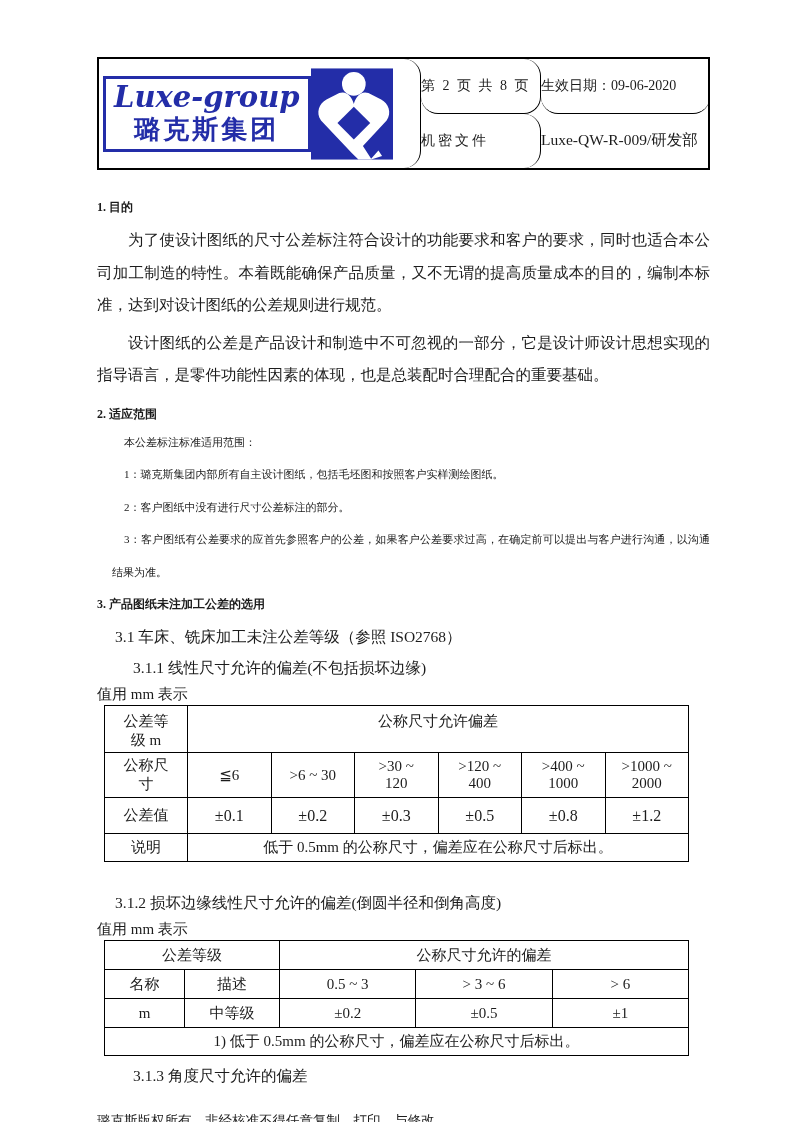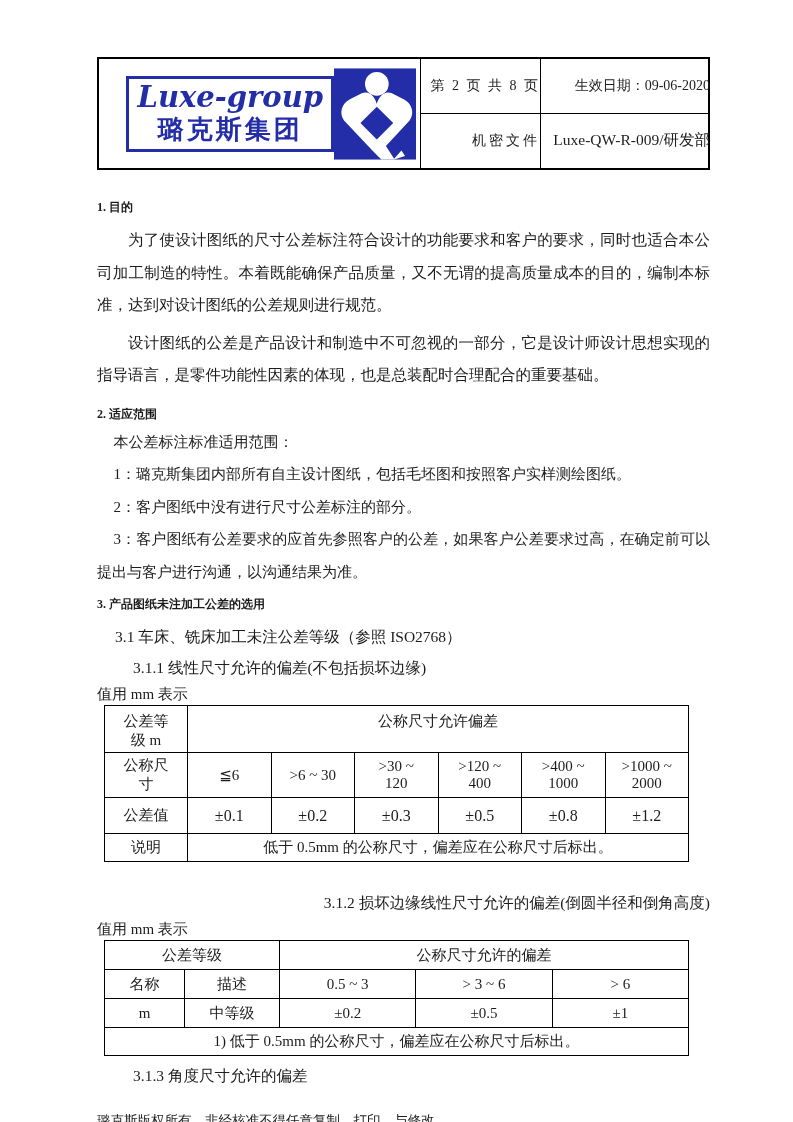--- a/index.html
+++ b/index.html
@@ -13,21 +13,21 @@
   .page { padding: 57px 83px 0 97px; width: 793px; }
 
   
   .header-table {
     width: 613px; height: 113px;
     border: 2px solid #000;
     display: grid;
     grid-template-columns: 322px 120px 169px;
     grid-template-rows: 1fr 1fr;
   }
-  .hcell { display: flex; align-items: center; justify-content: flex-end; font-size: 14px; }
+  .hcell { display: flex; align-items: center; justify-content: flex-start; font-size: 14px; border-radius: 17px; }
   .logo-cell { grid-row: 1 / 3; border-right: 1.5px solid #000; padding: 6px 4px; }
   .mid-top    { border-right: 1.5px solid #000; border-bottom: 1.5px solid #000; letter-spacing: 2px; }
   .mid-bottom { border-right: 1.5px solid #000; letter-spacing: 3px; }
   .right-top  { border-bottom: 1.5px solid #000; }
   .right-bottom { font-size: 15.5px; }
 
   .logo { display: flex; align-items: center; }
   .logo-textbox {
     border: 3px solid #232da8;
     padding: 1px 8px 3px 8px;
@@ -44,21 +44,21 @@
   .logo-mark { width: 82px; height: 92px; display: block; }
 
   
   .h-bold { font-size: 12px; font-weight: bold; line-height: 24px; }
   .s1-title { margin-top: 25px; }
   .para {
     font-size: 15.5px; line-height: 32.5px; text-align: justify;
     text-indent: 2em; margin-top: 5px;
   }
   .s2-title { margin-top: 10px; }
-  .scope-line { font-size: 15px; line-height: 32.5px; text-align: justify; text-indent: 1.1em; }
+  .scope-line { font-size: 11px; line-height: 32.5px; text-align: justify; text-indent: 1.1em; margin-left: 15px; }
   .s3-title { margin-top: 4px; }
   .sub1 { font-size: 15.5px; line-height: 31px; margin-top: 5px; padding-left: 18px; }
   .sub2 { font-size: 15.5px; line-height: 31px; padding-left: 36px; }
   .unit-note { font-size: 15px; text-align: left; padding-right: 12px; line-height: 22px; }
 
   
   table { border-collapse: collapse; margin-left: 7px; width: 585px; table-layout: fixed; }
   td {
     border: 1.5px solid #000; text-align: center; vertical-align: middle;
     font-size: 15px; padding: 2px 16px;
@@ -153,21 +153,21 @@
       <td>±0.8</td>
       <td>±1.2</td>
     </tr>
     <tr class="t1-r4">
       <td>说明</td>
       <td colspan="6">低于 0.5mm 的公称尺寸，偏差应在公称尺寸后标出。</td>
     </tr>
   </tbody>
     </table>
 
-  <div class="sub2" style="margin-top:25px; padding-left:18px;text-align:right;">3.1.2 损坏边缘线性尺寸允许的偏差(倒圆半径和倒角高度)</div>
+  <div class="sub2" style="margin-top:25px; padding-left:18px;">3.1.2 损坏边缘线性尺寸允许的偏差(倒圆半径和倒角高度)</div>
   <div class="unit-note">值用 mm 表示</div>
 
   <table class="t2">
     <colgroup>
         <col style="width:80px">
         <col style="width:95px">
         <col>
         <col>
         <col>
       </colgroup>

